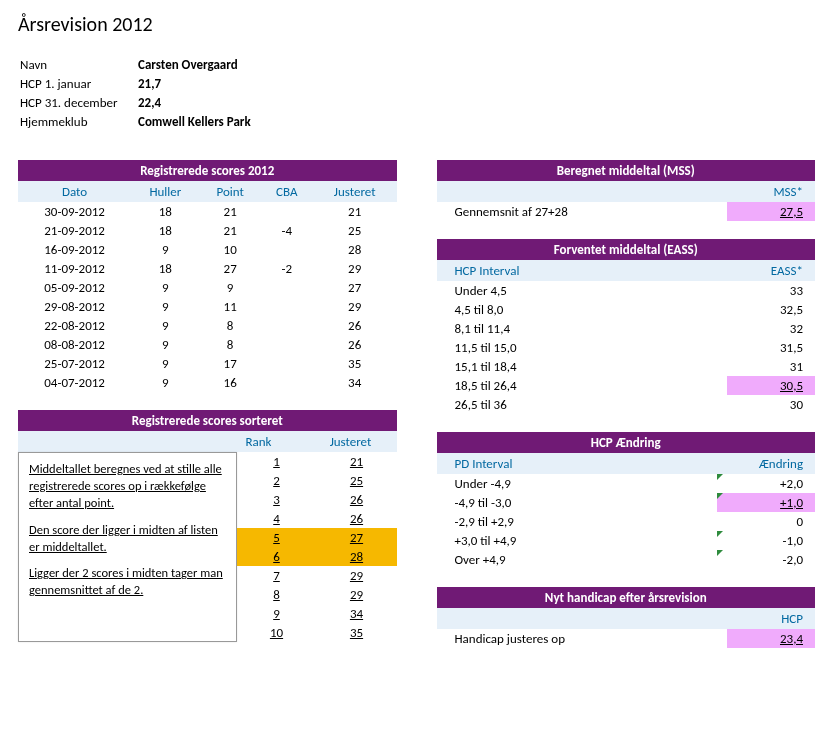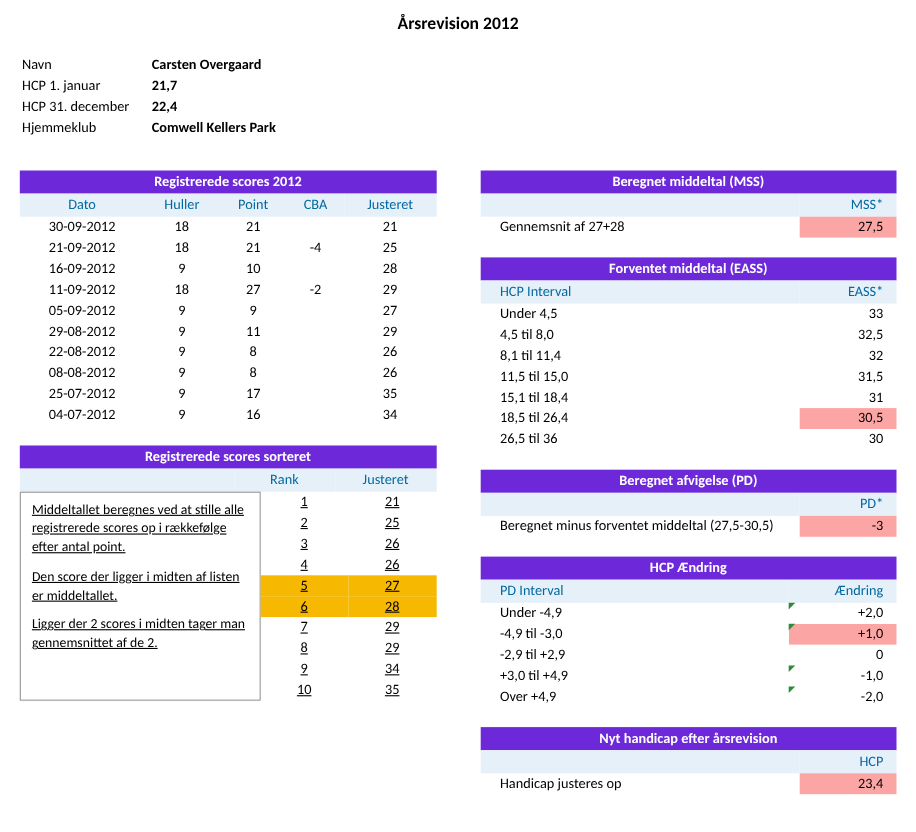--- a/index.html
+++ b/index.html
@@ -6,33 +6,32 @@
     font-family: Calibri, Arial, sans-serif;
     font-size: 13px;
     color: #000;
     background: #fff;
     margin: 0;
     padding: 12px 18px;
     width: 833px;
     box-sizing: border-box;
   }
   h1 {
-    font-size: 16px;
-    font-weight: bold;
+    font-size: 20px;
+    font-weight: normal;
     margin: 0 0 18px 0;
-    text-align: center;
   }
   .info-table td { padding: 1px 6px 1px 0; }
   .info-table td:first-child { width: 110px; }
   .info-table td.val { font-weight: bold; margin-left: 48px; }
   .cols { display: flex; gap: 40px; margin-top: 28px; }
   .col { flex: 1; }
   .panel { margin-bottom: 18px; }
   .panel-header {
-    background: #6d28d9;
+    background: #701a75;
     color: #fff;
     font-weight: bold;
     text-align: center;
     padding: 3px 0;
   }
   table.grid { width: 100%; border-collapse: collapse; }
   table.grid th {
     background: #E6F0F9;
     color: #0369a1;
     font-weight: normal;
@@ -41,21 +40,21 @@
   }
   table.grid td {
     text-align: center;
     padding: 2px 6px;
   }
   table.grid td.left { text-align: left; padding-left: 18px; }
   table.grid td.right { text-align: right; padding-right: 12px; }
   table.grid th.left { text-align: left; padding-left: 18px; }
   table.grid th.right { text-align: right; padding-right: 12px; }
   .highlight { background: #F6B800; }
-  .highlight-cell { background: #fca5a5; }
+  .highlight-cell { background: #f0abfc; text-decoration: underline; }
   .sidebox {
     border: 1px solid #999;
     padding: 8px 10px;
     font-size: 12.5px;
     line-height: 1.35;
     box-shadow: 0 0 2px rgba(0,0,0,.1);
   }
   .sort-wrap { display: flex; gap: 0; text-decoration: underline; }
   .sort-wrap .sidebox { flex: 1; }
   .sort-wrap table.grid { width: 160px; }
@@ -308,83 +307,66 @@
               <td class="right highlight-cell">30,5</td>
             </tr>
             <tr>
               <td class="left">26,5 til 36</td>
               <td class="right">30</td>
             </tr>
           </tbody>
       </table>
     </div>
 
-    <div class="panel">
-      <div class="panel-header">Beregnet afvigelse (PD)</div>
+
+    <div class="panel">
+      <div class="panel-header">HCP Ændring</div>
+      <table class="grid">
+        <thead>
+            <tr>
+          <th class="left">PD Interval</th>
+          <th class="right" style="width:80px">Ændring</th>
+        </tr>
+          </thead>
+        <tbody id="change-body">
+            <tr>
+              <td class="left">Under -4,9</td>
+              <td class="right flag">+2,0</td>
+            </tr>
+            <tr>
+              <td class="left">-4,9 til -3,0</td>
+              <td class="right highlight-cell flag">+1,0</td>
+            </tr>
+            <tr>
+              <td class="left">-2,9 til +2,9</td>
+              <td class="right">0</td>
+            </tr>
+            <tr>
+              <td class="left">+3,0 til +4,9</td>
+              <td class="right flag">-1,0</td>
+            </tr>
+            <tr>
+              <td class="left">Over +4,9</td>
+              <td class="right flag">-2,0</td>
+            </tr>
+          </tbody>
+      </table>
+    </div>
+
+    <div class="panel">
+      <div class="panel-header">Nyt handicap efter årsrevision</div>
       <table class="grid">
         <thead>
             <tr>
           <th class="left"></th>
-          <th class="right" style="width:70px">PD*</th>
+          <th class="right" style="width:70px">HCP</th>
         </tr>
           </thead>
         <tbody>
             <tr>
-          <td class="left">Beregnet minus forventet middeltal (27,5-30,5)</td>
-          <td class="right highlight-cell">-3</td>
-        </tr>
-          </tbody>
-      </table>
-    </div>
-
-    <div class="panel">
-      <div class="panel-header">HCP Ændring</div>
-      <table class="grid">
-        <thead>
-            <tr>
-          <th class="left">PD Interval</th>
-          <th class="right" style="width:80px">Ændring</th>
-        </tr>
-          </thead>
-        <tbody id="change-body">
-            <tr>
-              <td class="left">Under -4,9</td>
-              <td class="right flag">+2,0</td>
-            </tr>
-            <tr>
-              <td class="left">-4,9 til -3,0</td>
-              <td class="right highlight-cell flag">+1,0</td>
-            </tr>
-            <tr>
-              <td class="left">-2,9 til +2,9</td>
-              <td class="right">0</td>
-            </tr>
-            <tr>
-              <td class="left">+3,0 til +4,9</td>
-              <td class="right flag">-1,0</td>
-            </tr>
-            <tr>
-              <td class="left">Over +4,9</td>
-              <td class="right flag">-2,0</td>
-            </tr>
-          </tbody>
-      </table>
-    </div>
-
-    <div class="panel">
-      <div class="panel-header">Nyt handicap efter årsrevision</div>
-      <table class="grid">
-        <thead>
-            <tr>
-          <th class="left"></th>
-          <th class="right" style="width:70px">HCP</th>
-        </tr>
-          </thead>
-        <tbody>
-            <tr>
           <td class="left">Handicap justeres op</td>
           <td class="right highlight-cell">23,4</td>
         </tr>
           </tbody>
       </table>
     </div>
   </div>
 </div>
 
 </body></html>

